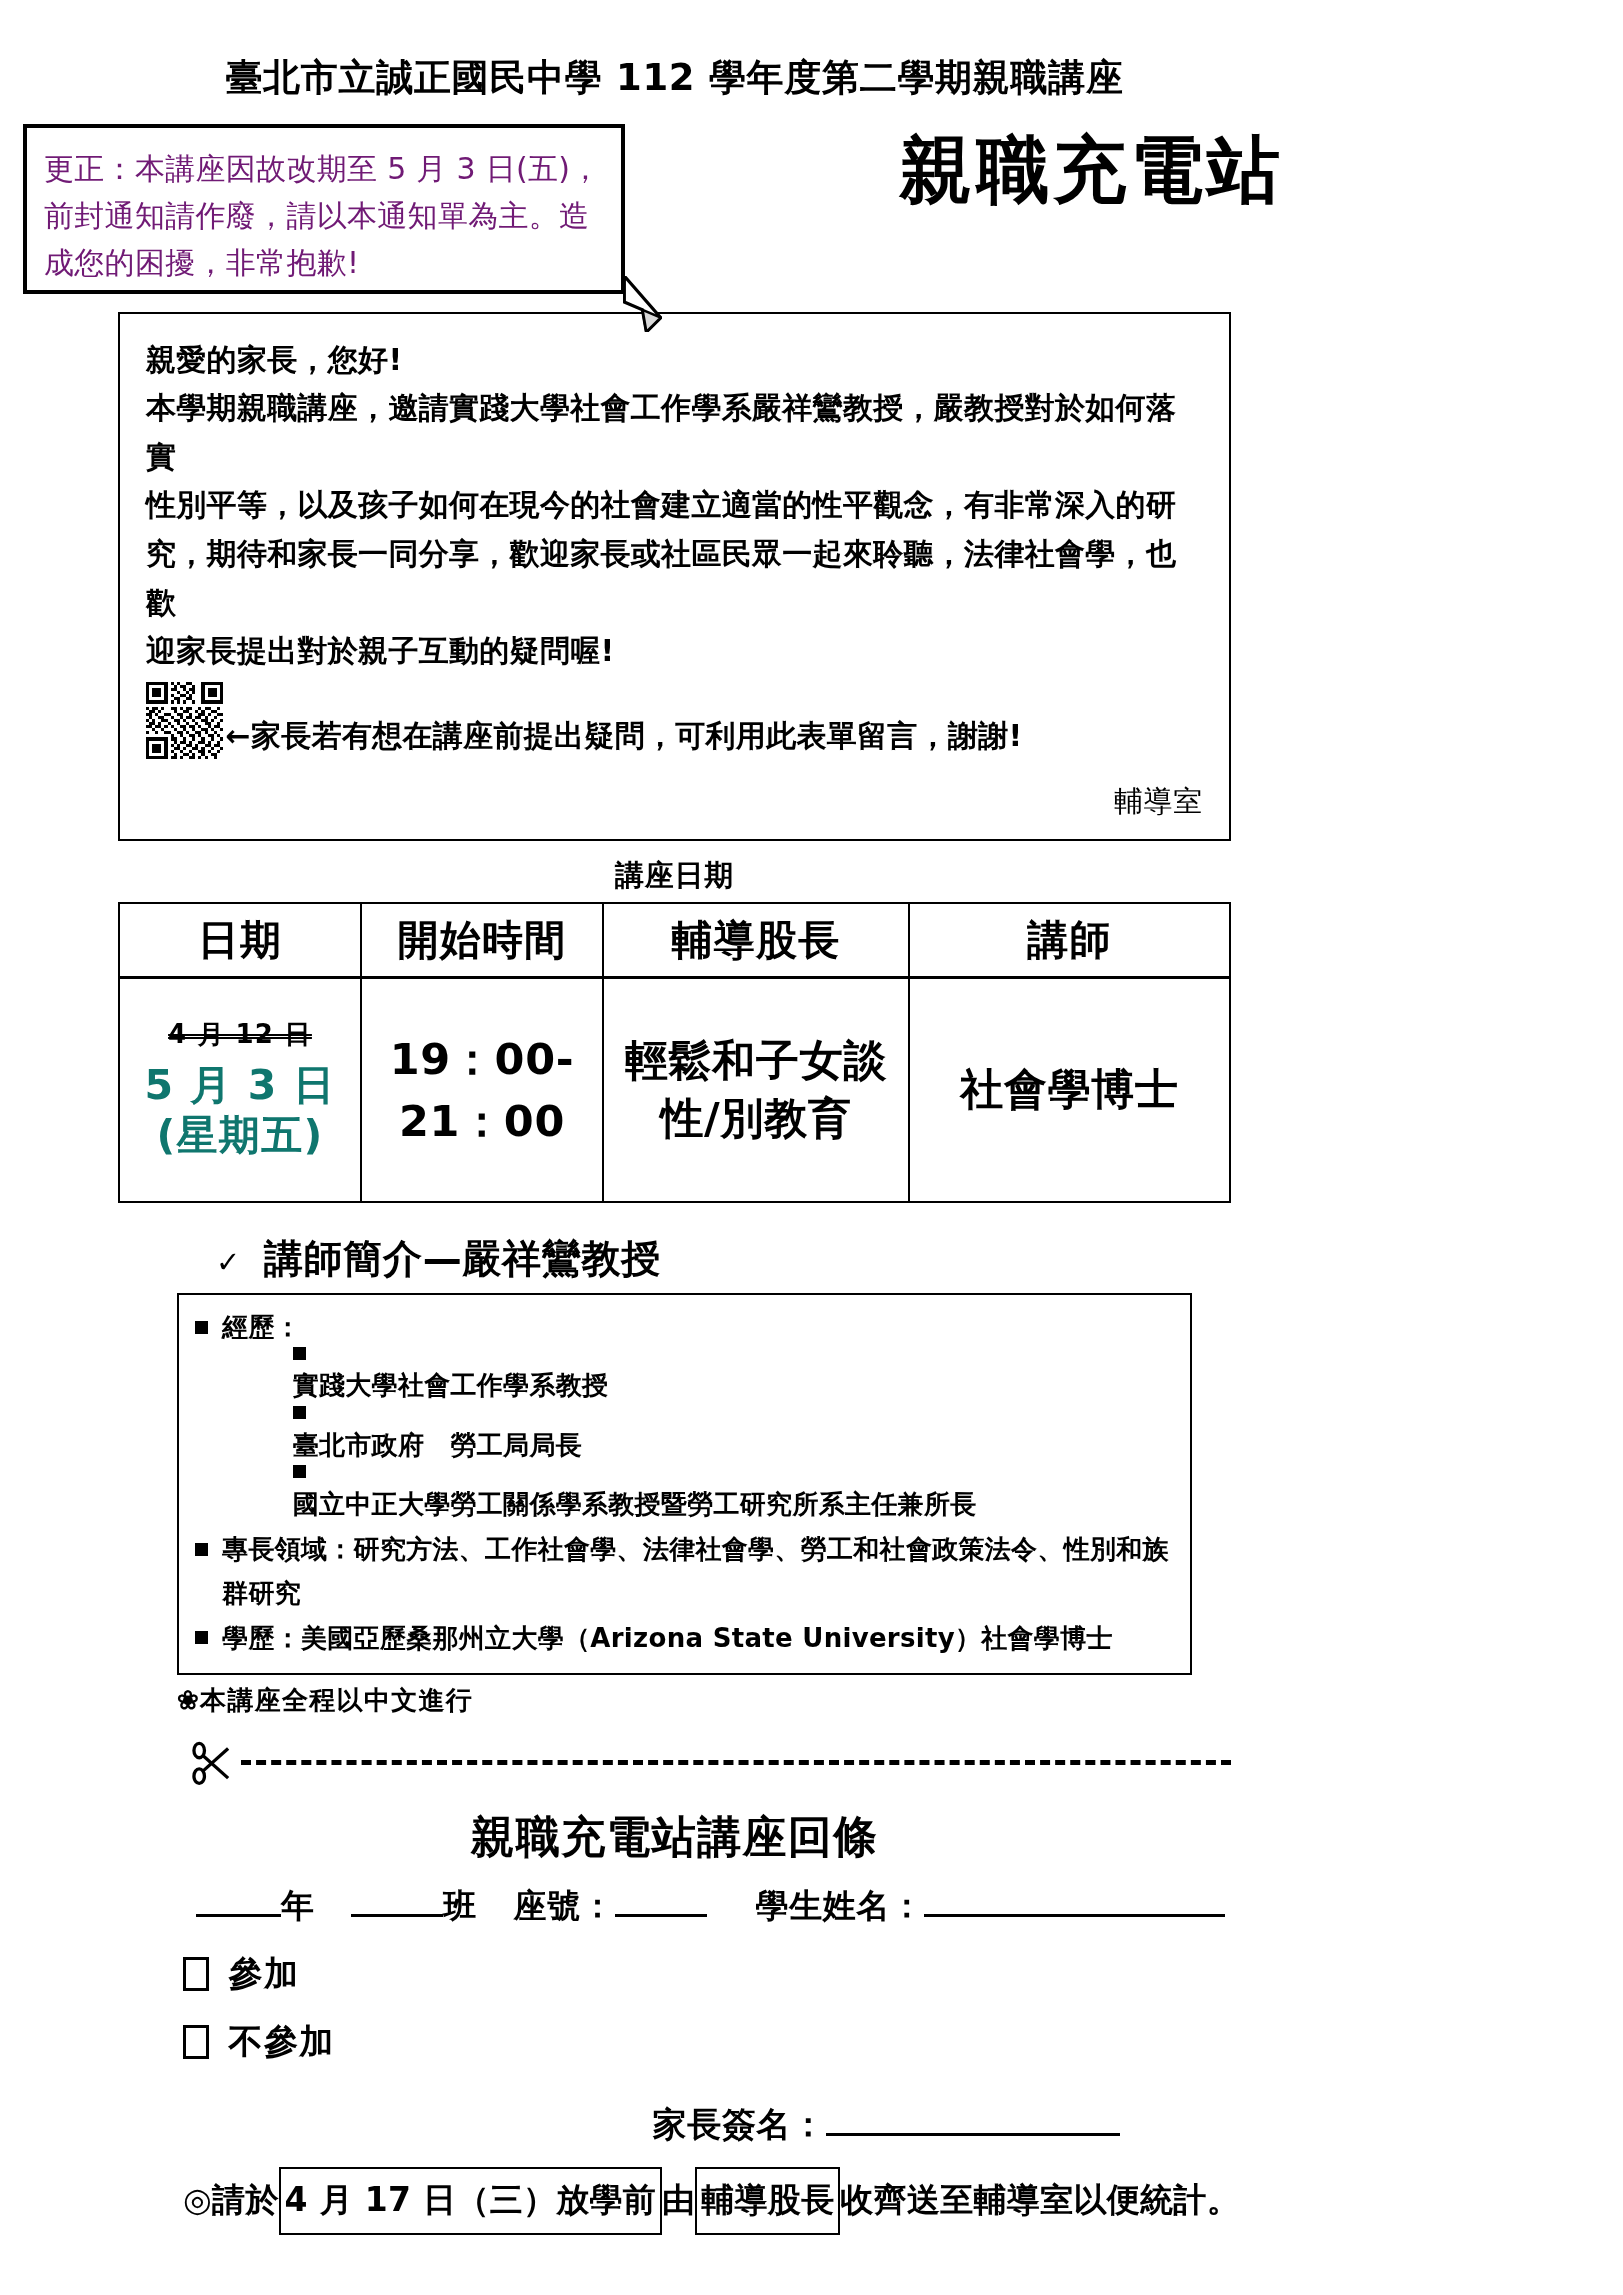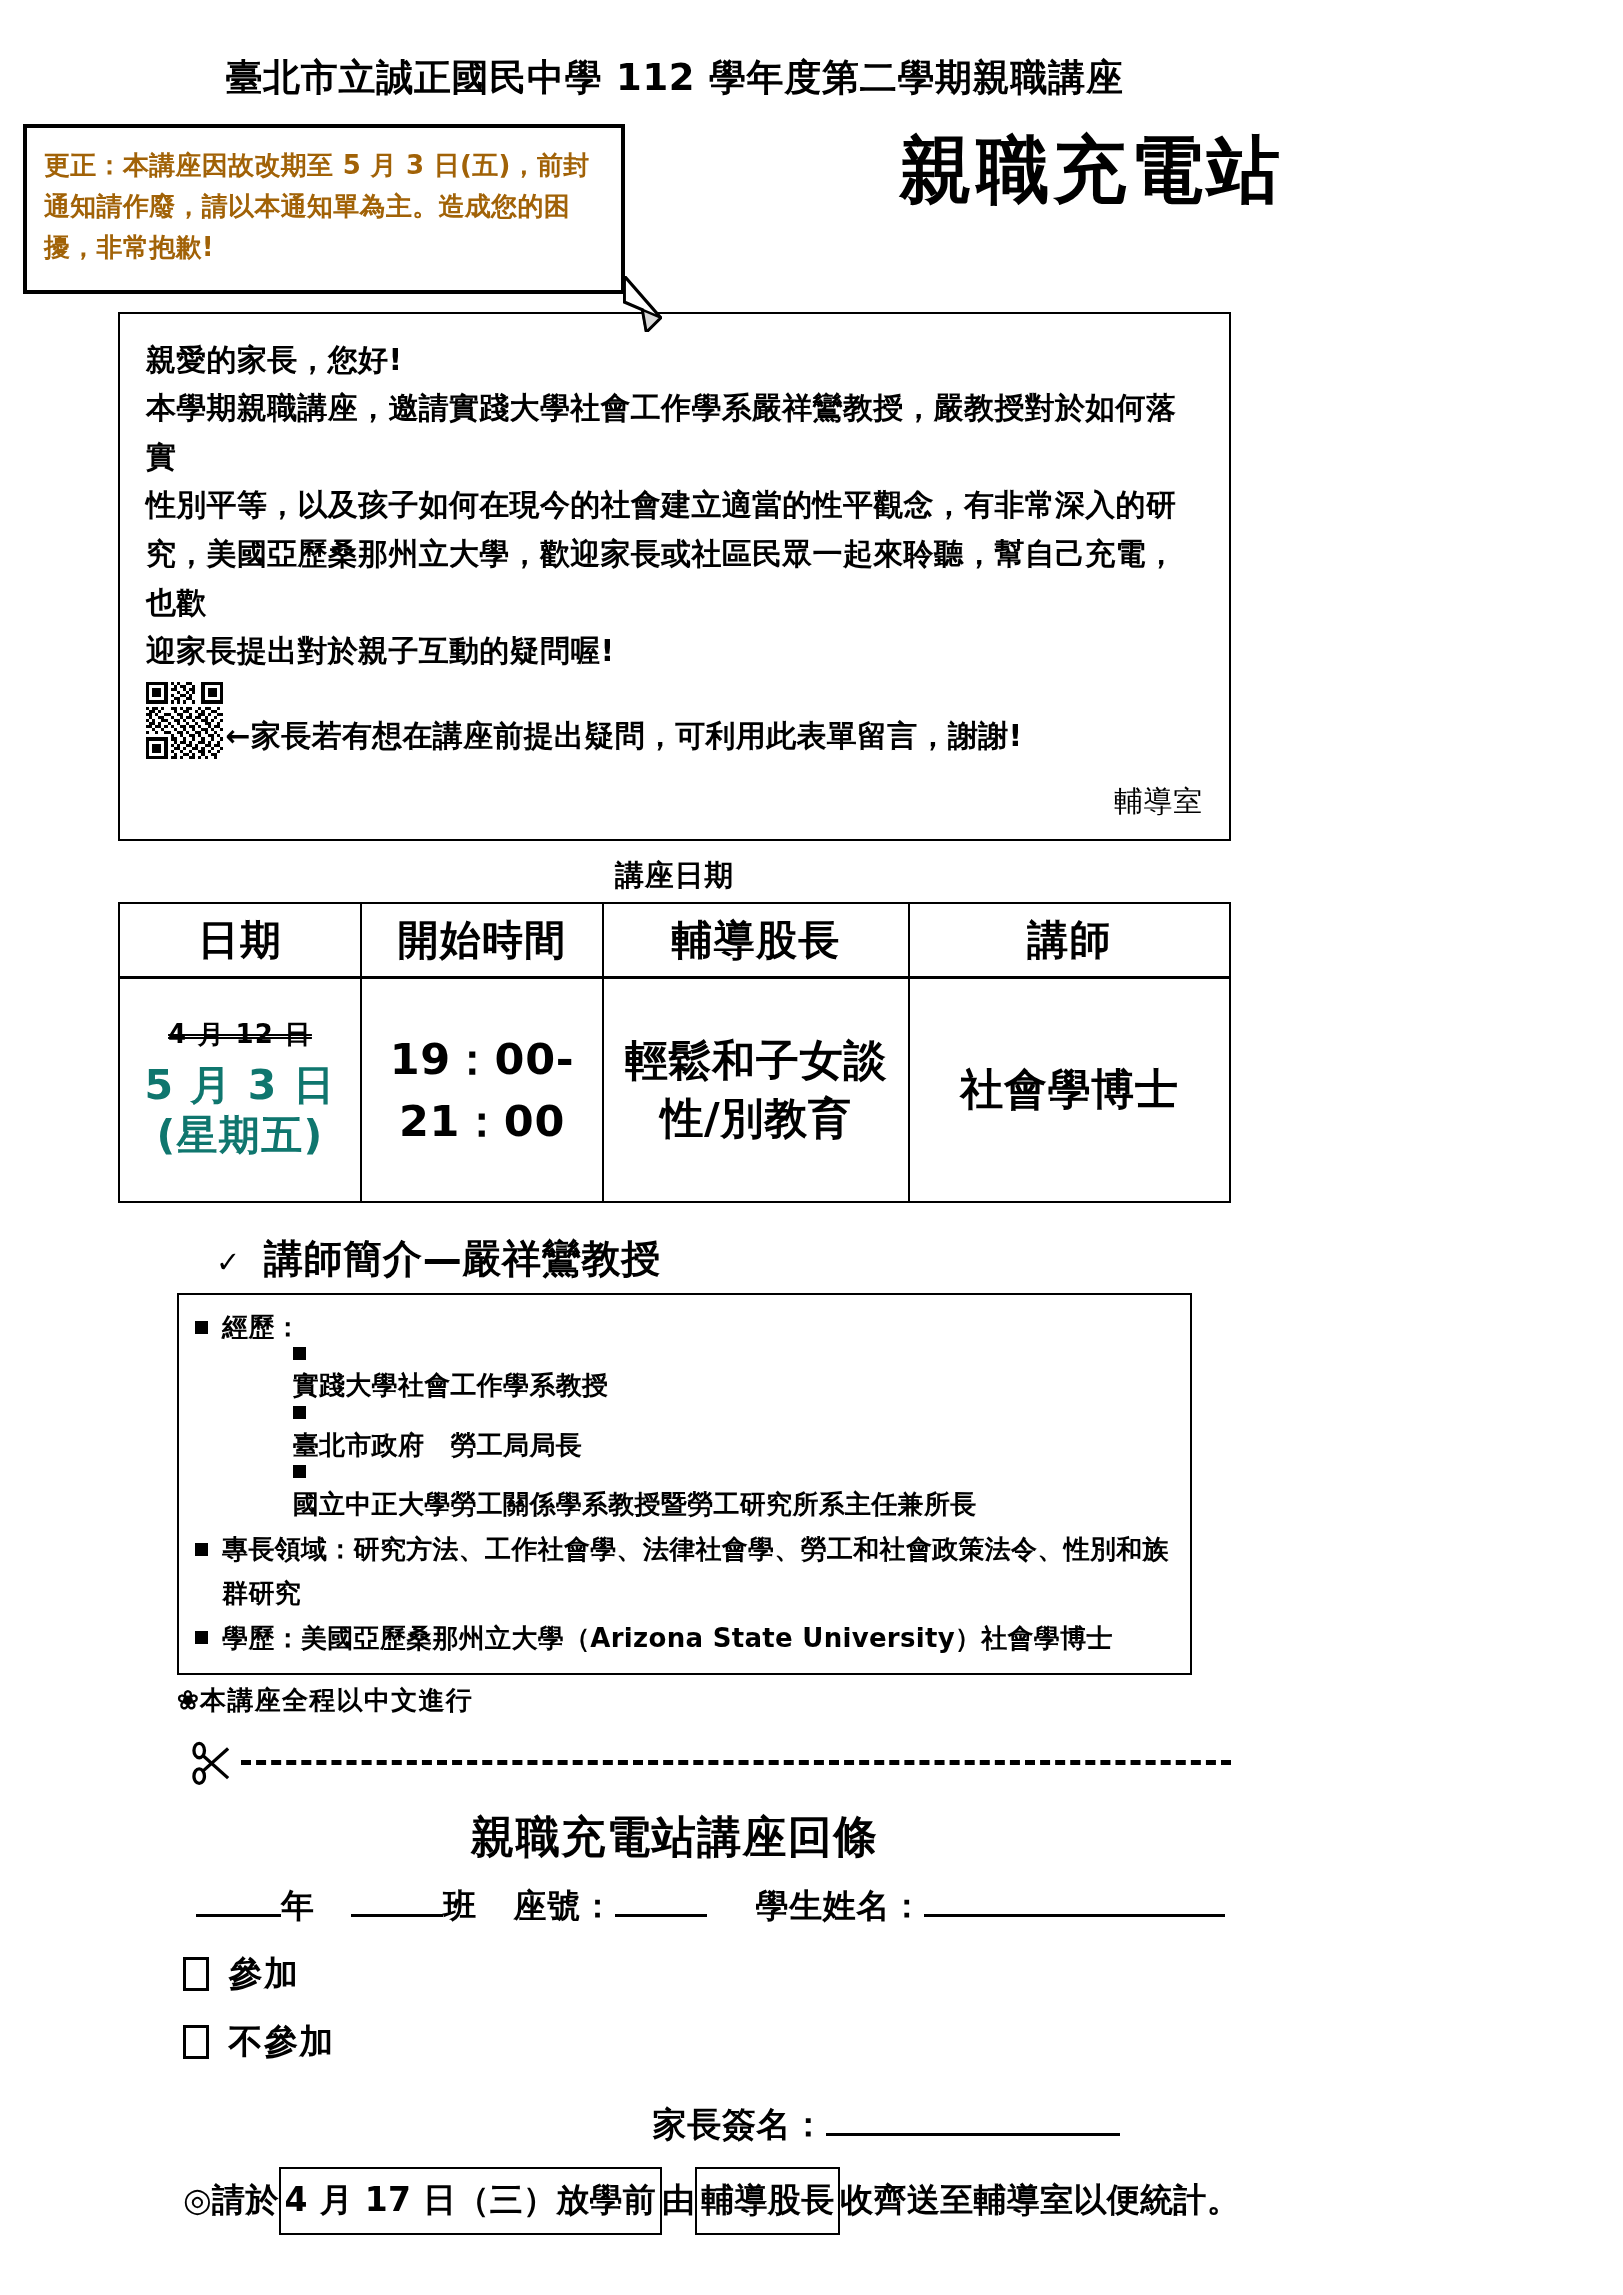--- a/index.html
+++ b/index.html
@@ -46,23 +46,23 @@
     width: 602px;
     height: 170px;
     border: 4.6px solid #000;
     background: #fff;
     box-sizing: border-box;
     padding: 17px 17px 6.5px 17px;
     z-index: 3;
   }
   .callout p {
     margin: 0;
-    color: #a16207;
-    font-size: 26px;
-    font-weight: bold;
+    color: #701a75;
+    font-size: 30px;
+    font-weight: normal;
     line-height: 1.58;
     letter-spacing: 0.3px;
   }
   .callout-tail {
     position: absolute;
     left: 564px;
     top: 177px;
     width: 39px;
     height: 56px;
     z-index: 4;
@@ -337,21 +337,21 @@
       <polygon points="2,0 58,64 36,86 30,52 2,40" fill="#ffffff" stroke="#000000" stroke-width="5"></polygon>
       <polygon points="30,52 58,64 36,86" fill="#d9d9d9" stroke="#000000" stroke-width="4"></polygon>
     </svg>
     <div class="big-title">親職充電站</div>
   </div>
 
   <div class="letter-box">
     <p class="letter-line">親愛的家長，您好!</p>
     <p class="letter-line">本學期親職講座，邀請實踐大學社會工作學系嚴祥鸞教授，嚴教授對於如何落實</p>
     <p class="letter-line">性別平等，以及孩子如何在現今的社會建立適當的性平觀念，有非常深入的研</p>
-    <p class="letter-line">究，美國亞歷桑那州立大學，歡迎家長或社區民眾一起來聆聽，幫自己充電，也歡</p>
+    <p class="letter-line">究，期待和家長一同分享，歡迎家長或社區民眾一起來聆聽，法律社會學，也歡</p>
     <p class="letter-line">迎家長提出對於親子互動的疑問喔!</p>
 
     <div class="qr-row">
       <svg class="qr" viewBox="0 0 25 25" shape-rendering="crispEdges">
         <rect width="25" height="25" fill="#fff"></rect>
         <g fill="#000">
           <rect x="0" y="0" width="7" height="1"></rect>
             <rect x="0" y="6" width="7" height="1"></rect>
           <rect x="0" y="0" width="1" height="7"></rect>
             <rect x="6" y="0" width="1" height="7"></rect>

